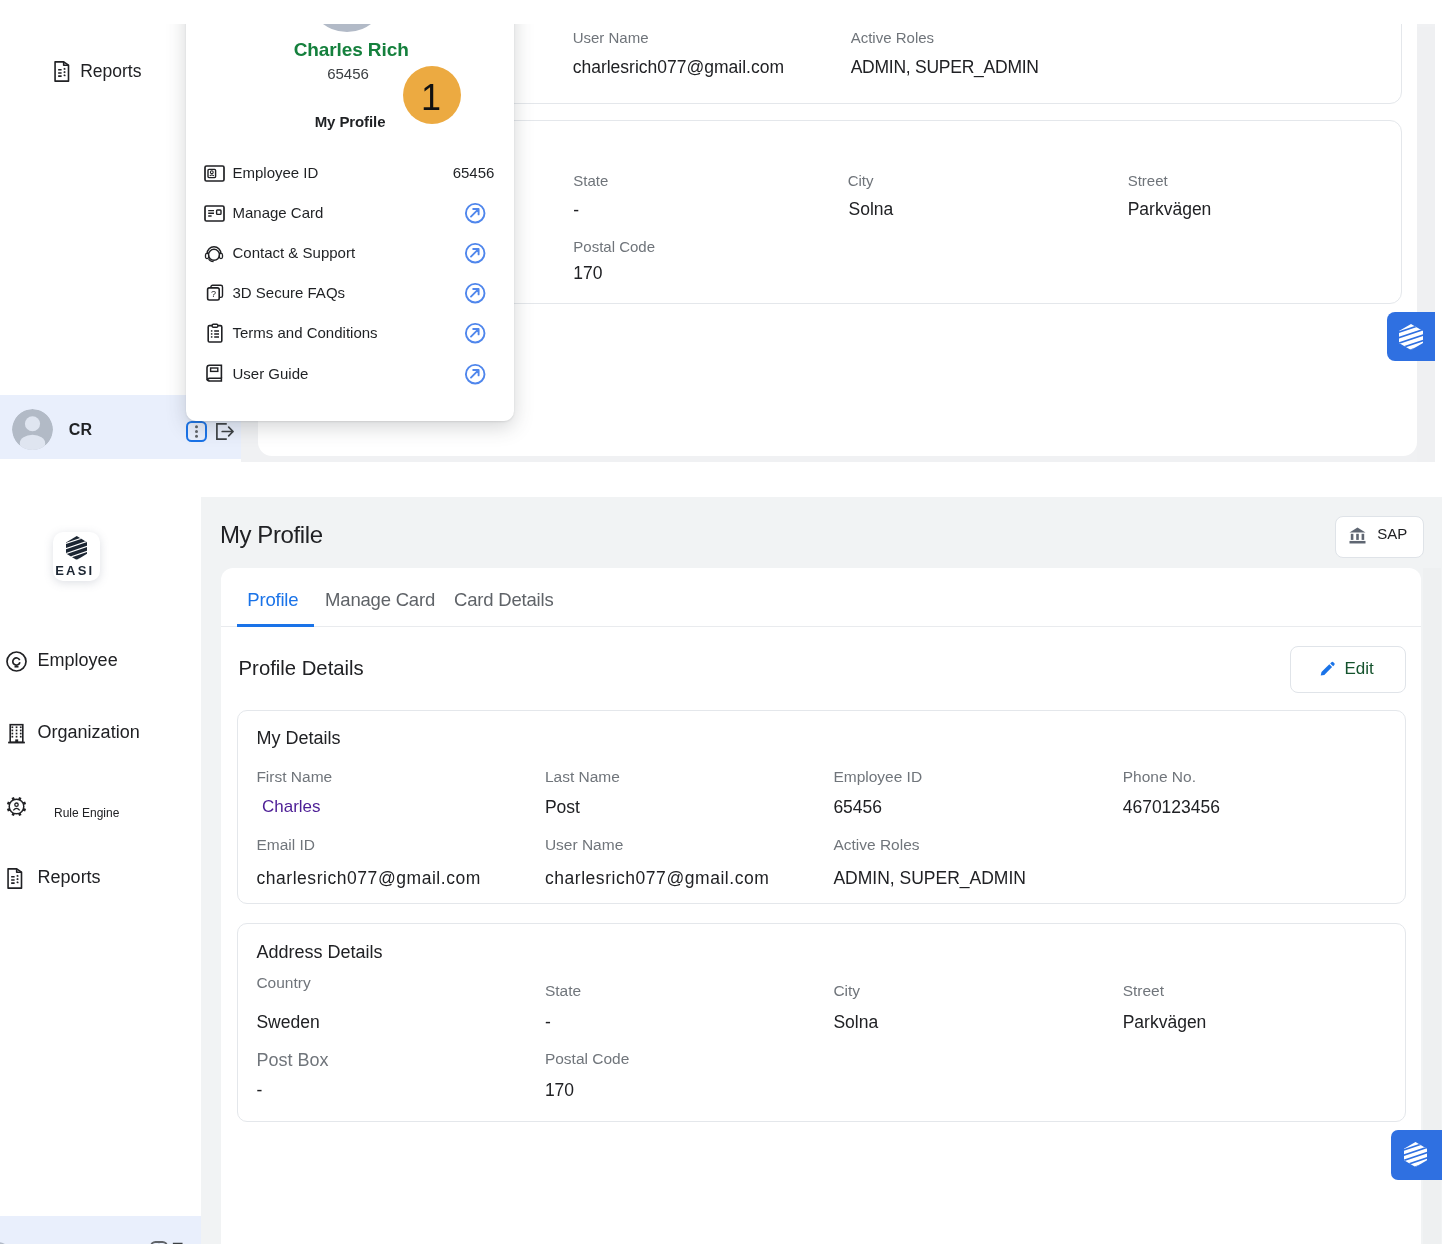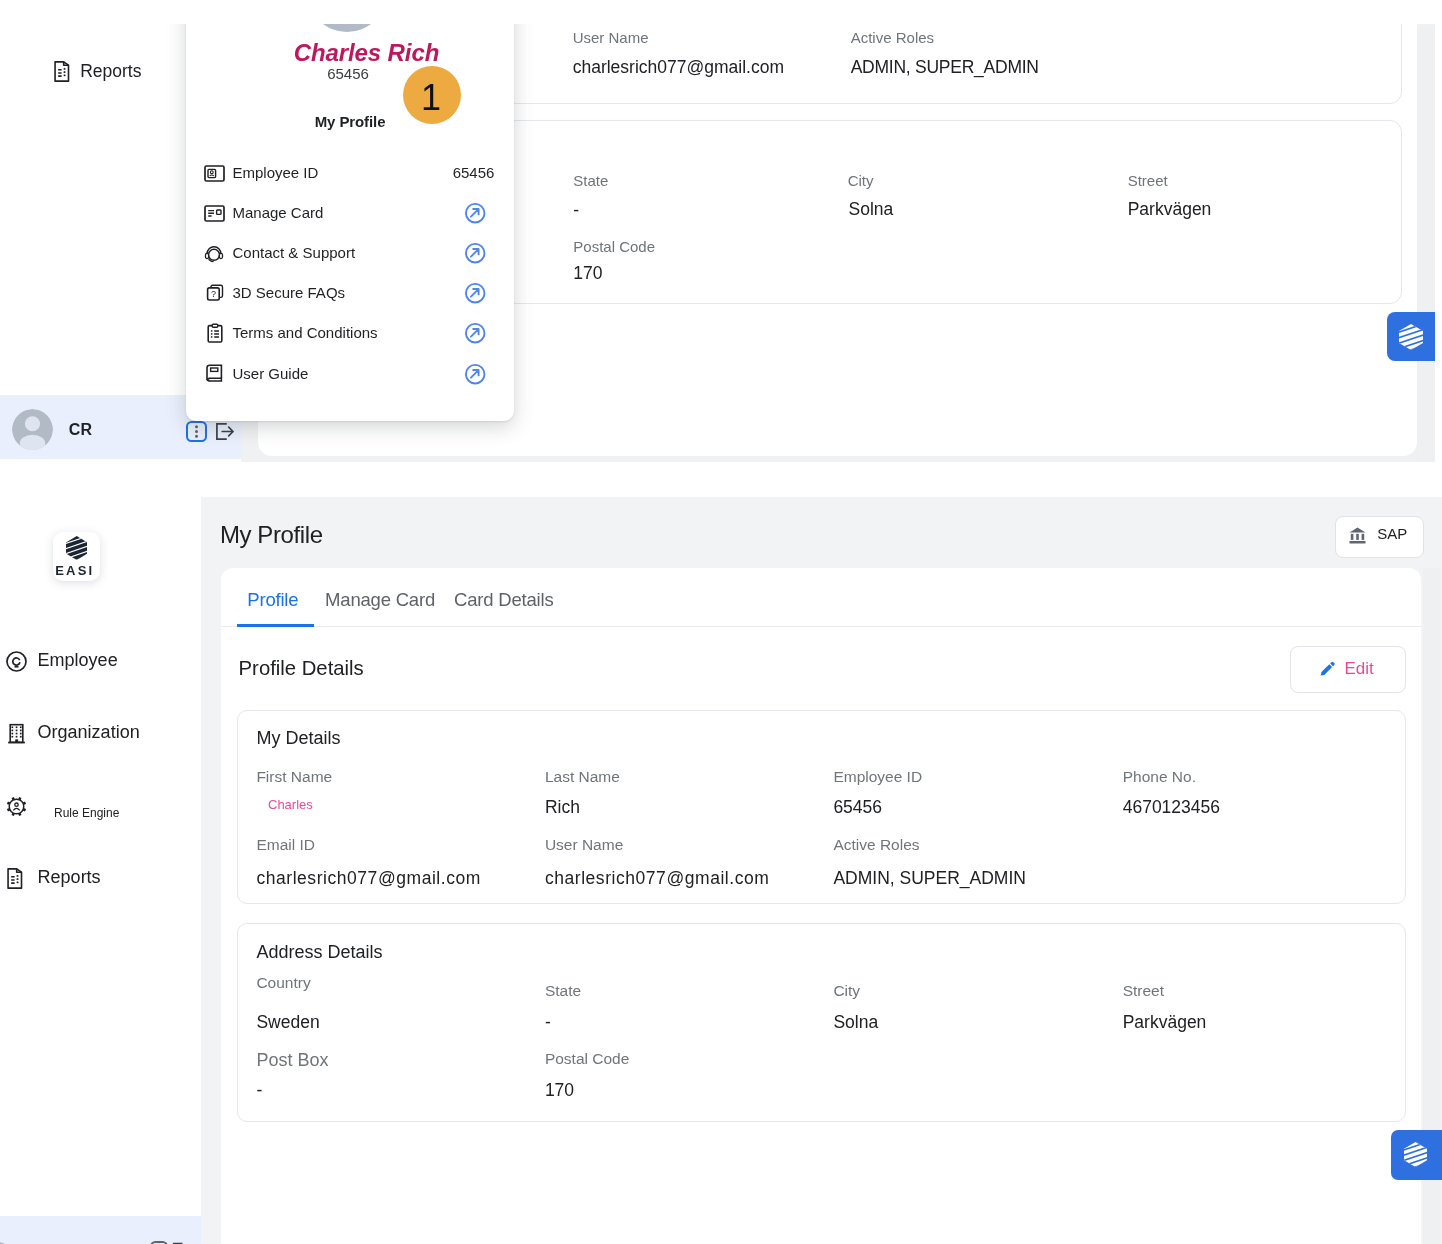--- a/index.html
+++ b/index.html
@@ -71,21 +71,21 @@
         <circle cx="10.5" cy="5.7" r="1.5" fill="#5f6368"></circle>
         <circle cx="10.5" cy="10.5" r="1.5" fill="#5f6368"></circle>
         <circle cx="10.5" cy="15.3" r="1.5" fill="#5f6368"></circle>
       </svg>
 <svg class="a" style="left:214.5px;top:397.5px;" width="20" height="20" viewBox="0 0 20 20" fill="none">
         <path d="M11.78,1.9000000000000001 H1.9000000000000001 V17.1 H11.78" stroke="#3c4043" stroke-width="1.7"></path>
         <path d="M7.22,9.5 H18.05 M13.68,5.130000000000001 L18.05,9.5 L13.68,13.87" stroke="#3c4043" stroke-width="1.7" stroke-linejoin="round" stroke-linecap="round"></path>
       </svg>
 <div class="a" style="left:186px;top:-40px;width:328px;height:437px;background:#fff;border-radius:10px;box-shadow:0 6px 20px rgba(60,64,67,.22),0 1px 2px rgba(60,64,67,.12);"></div>
 <div class="a" style="left:306.5px;top:-72px;width:80px;height:80px;border-radius:50%;background:#b2bac7;"></div>
-<div class="a " style="left:293.7px;top:15.4px;font-size:24px;color:#be185d;font-weight:700;letter-spacing:-0.1px;font-style:italic;">Charles Rich</div>
+<div class="a " style="left:293.7px;top:15.4px;font-size:19px;color:#15803d;font-weight:700;letter-spacing:-0.1px;">Charles Rich</div>
 <div class="a " style="left:327.2px;top:40.8px;font-size:15px;color:#3c4043;">65456</div>
 <div class="a " style="left:314.7px;top:89.4px;font-size:15px;color:#1f2124;font-weight:700;letter-spacing:-0.1px;">My Profile</div>
 <svg class="a" style="left:203.5px;top:140.8px;" width="21" height="17" viewBox="0 0 21 17" fill="none">
         <rect x="1" y="1" width="19" height="15" rx="1.5" stroke="#202124" stroke-width="1.7"></rect>
         <rect x="4" y="4.4" width="7.6" height="8.2" rx="1" stroke="#202124" stroke-width="1.4"></rect>
         <circle cx="7.8" cy="7.2" r="1.4" stroke="#202124" stroke-width="1.1"></circle>
         <path d="M5.7,10.9 Q7.8,9.2 9.9,10.9" stroke="#202124" stroke-width="1.1"></path>
       </svg>
 <div class="a " style="left:232.5px;top:140.1px;font-size:15px;color:#1f2124;">Employee ID</div>
 <div class="a " style="left:452.7px;top:140.1px;font-size:15px;color:#1f2124;">65456</div>
@@ -165,27 +165,27 @@
 <div class="a " style="left:325.1px;top:92.4px;font-size:18.5px;color:#5f6368;letter-spacing:-0.2px;">Manage Card</div>
 <div class="a " style="left:454.1px;top:92.4px;font-size:18.5px;color:#5f6368;letter-spacing:-0.2px;">Card Details</div>
 <div class="a" style="left:220.5px;top:128.5px;width:1200.5px;height:1.5px;background:#e9ebee;"></div>
 <div class="a" style="left:236.6px;top:126.9px;width:77.4px;height:3px;background:#1a73e8;"></div>
 <div class="a " style="left:238.6px;top:159.8px;font-size:20.3px;color:#202124;">Profile Details</div>
 <div class="a" style="left:1290.3px;top:149.2px;width:113.6px;height:44.6px;background:#fff;border:1px solid #e0e4e9;border-radius:8px;"></div>
 <svg class="a" style="left:1319px;top:163.9px;" width="16" height="16" viewBox="0 0 16 16" fill="none">
         <path d="M1.7,14.6 L2.5,11.1 L10.3,3.3 L13.1,6.1 L5.3,13.9 L1.7,14.6 Z" fill="#1a73e8"></path>
         <path d="M11.2,2.4 L12.2,1.4 A1.7,1.7 0 0 1 14.6,1.4 L15.1,1.9 A1.7,1.7 0 0 1 15.1,4.3 L14.1,5.3 Z" fill="#1a73e8"></path>
       </svg>
-<div class="a " style="left:1344.5px;top:162.2px;font-size:17px;color:#ec4899;">Edit</div>
+<div class="a " style="left:1344.5px;top:162.2px;font-size:17px;color:#14532d;">Edit</div>
 <div class="a card" style="left:236.9px;top:212.8px;width:1167.4px;height:192.1px;"></div>
 <div class="a " style="left:256.4px;top:231.2px;font-size:18px;color:#202124;">My Details</div>
 <div class="a " style="left:256.4px;top:271.1px;font-size:15.5px;color:#70757b;">First Name</div>
-<div class="a " style="left:268px;top:299.7px;font-size:13px;color:#ec4899;">Charles</div>
+<div class="a " style="left:262px;top:299.7px;font-size:17px;color:#4c1d95;">Charles</div>
 <div class="a " style="left:544.9px;top:271.1px;font-size:15.5px;color:#70757b;">Last Name</div>
-<div class="a " style="left:544.9px;top:299.7px;font-size:17.5px;color:#202124;">Rich</div>
+<div class="a " style="left:544.9px;top:299.7px;font-size:17.5px;color:#202124;">Post</div>
 <div class="a " style="left:833.4px;top:271.1px;font-size:15.5px;color:#70757b;">Employee ID</div>
 <div class="a " style="left:833.4px;top:299.7px;font-size:17.5px;color:#202124;">65456</div>
 <div class="a " style="left:1122.7px;top:271.1px;font-size:15.5px;color:#70757b;">Phone No.</div>
 <div class="a " style="left:1122.7px;top:299.7px;font-size:17.5px;color:#202124;">4670123456</div>
 <div class="a " style="left:256.4px;top:338.6px;font-size:15.5px;color:#70757b;">Email ID</div>
 <div class="a " style="left:256.4px;top:370.7px;font-size:17.5px;color:#202124;letter-spacing:0.55px;">charlesrich077@gmail.com</div>
 <div class="a " style="left:544.9px;top:338.6px;font-size:15.5px;color:#70757b;">User Name</div>
 <div class="a " style="left:544.9px;top:370.7px;font-size:17.5px;color:#202124;letter-spacing:0.55px;">charlesrich077@gmail.com</div>
 <div class="a " style="left:833.4px;top:338.6px;font-size:15.5px;color:#70757b;">Active Roles</div>
 <div class="a " style="left:833.4px;top:370.7px;font-size:17.5px;color:#202124;">ADMIN, SUPER_ADMIN</div>

